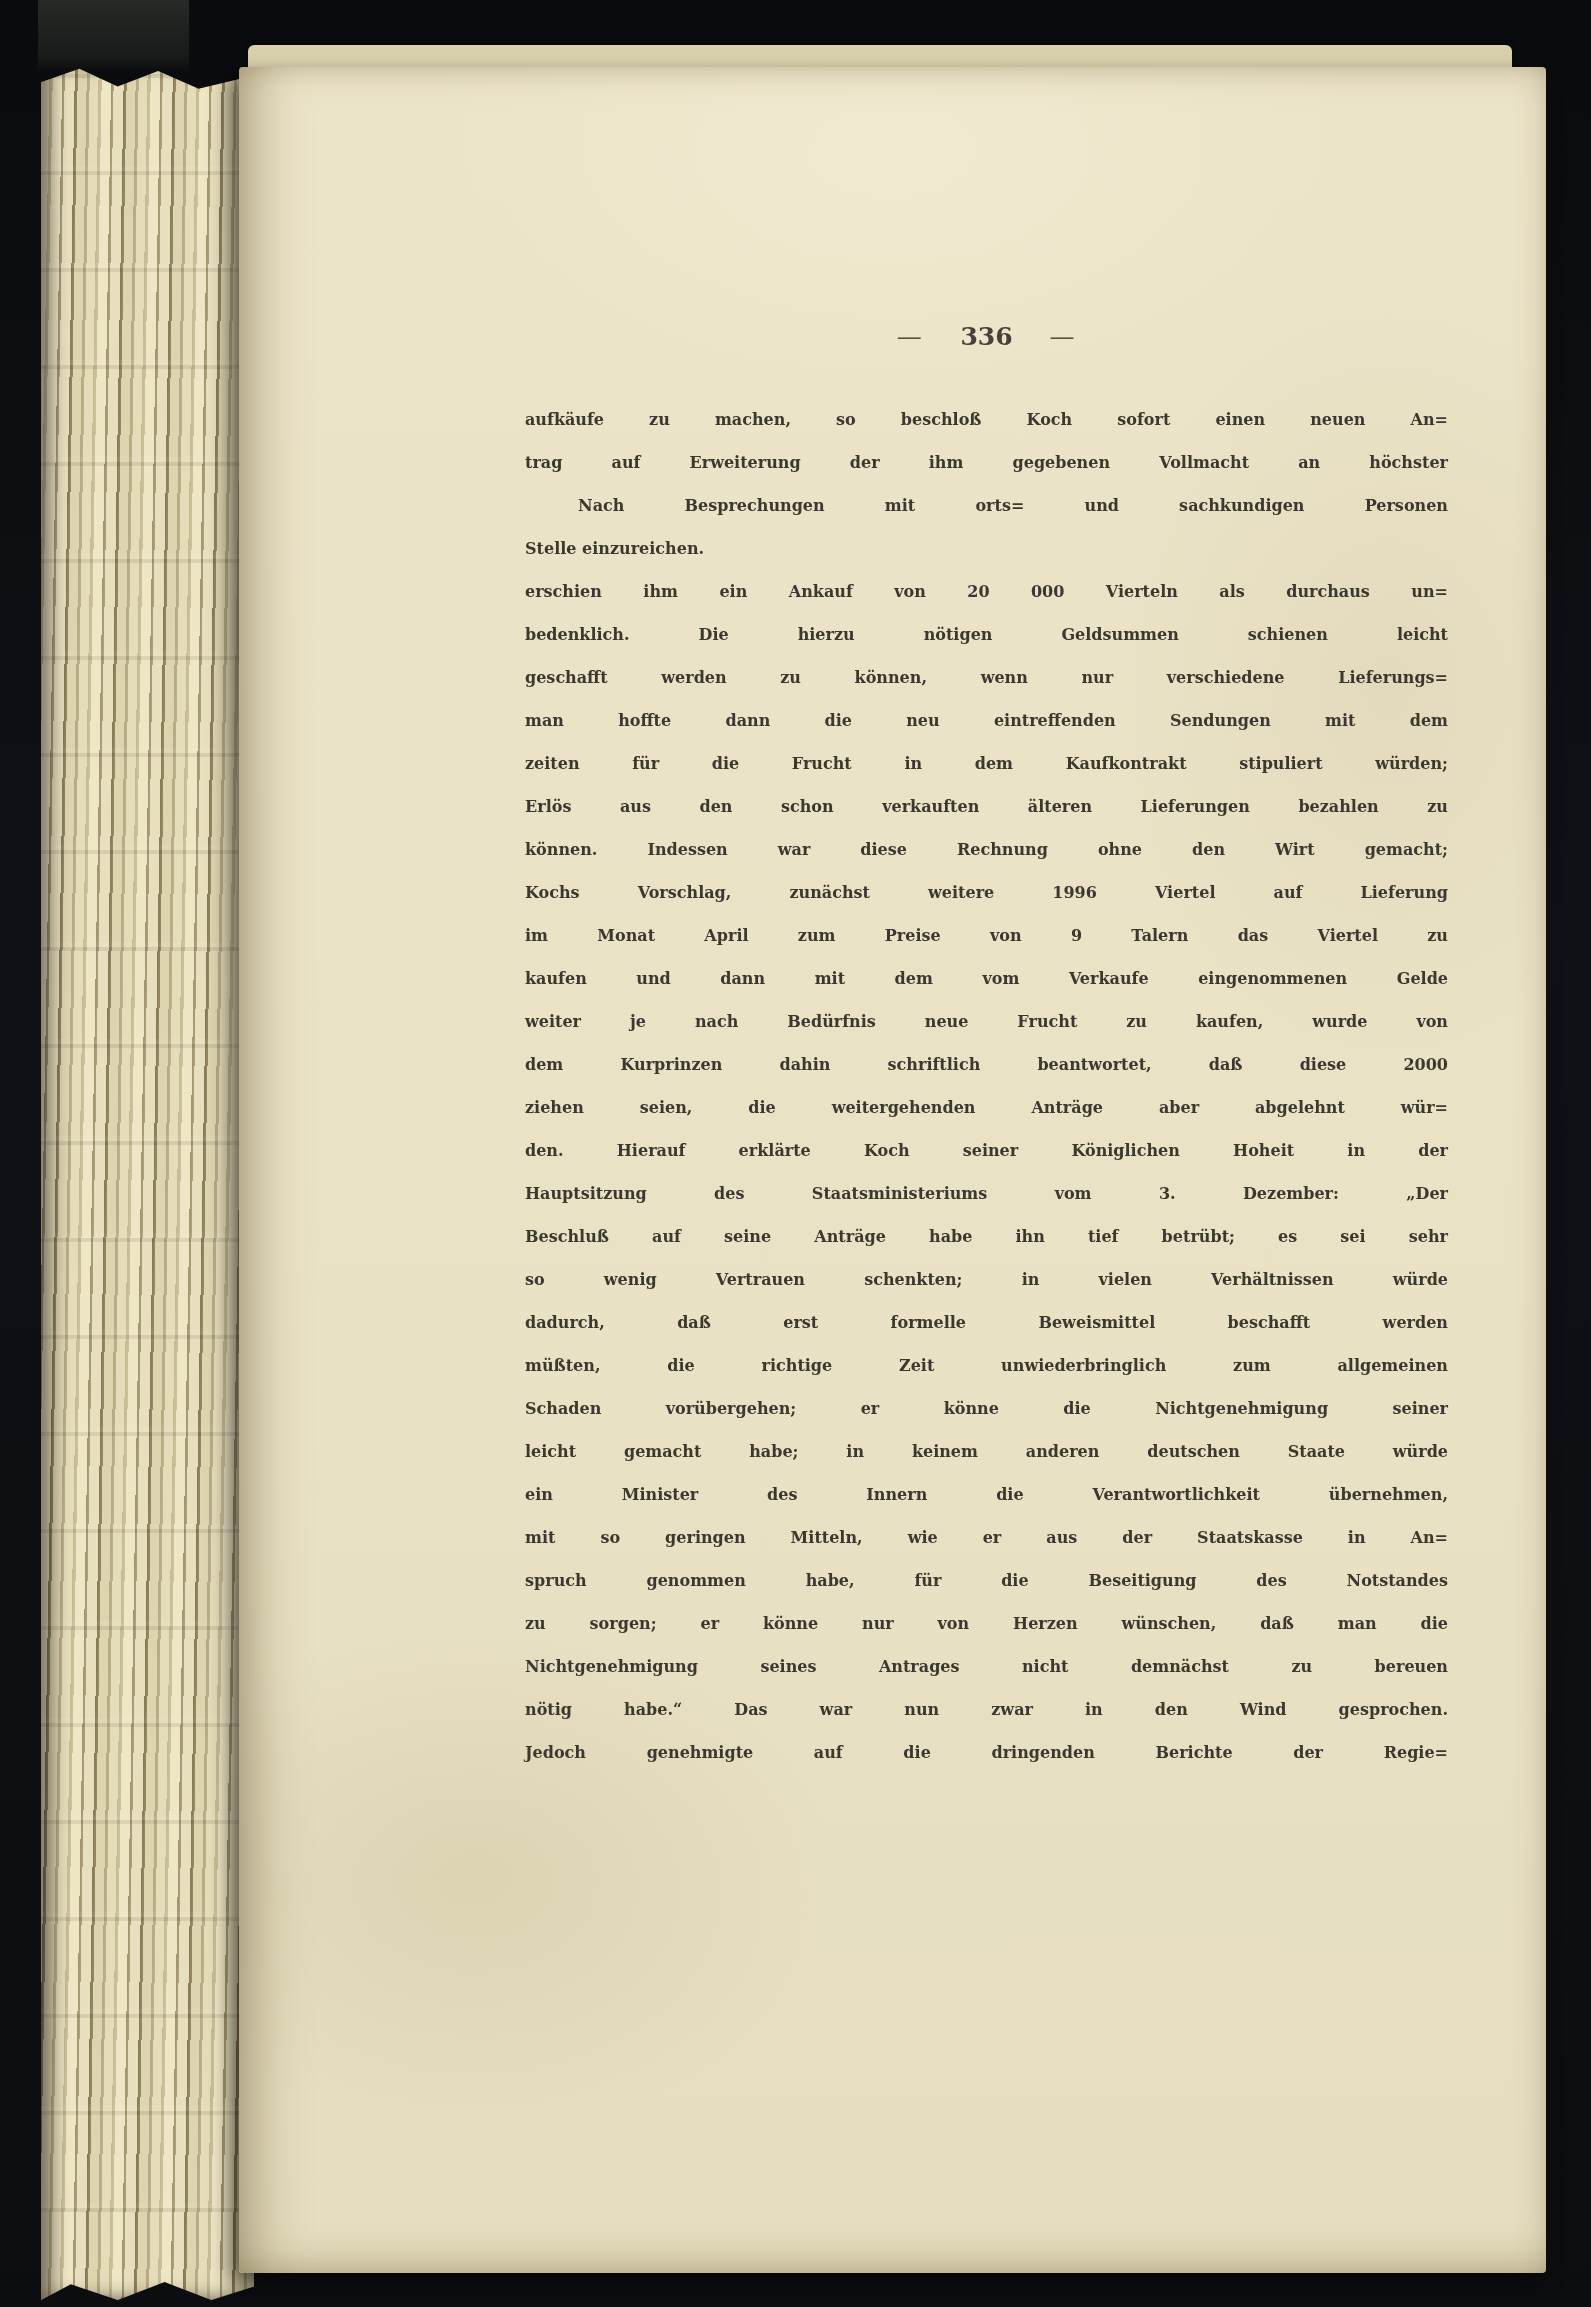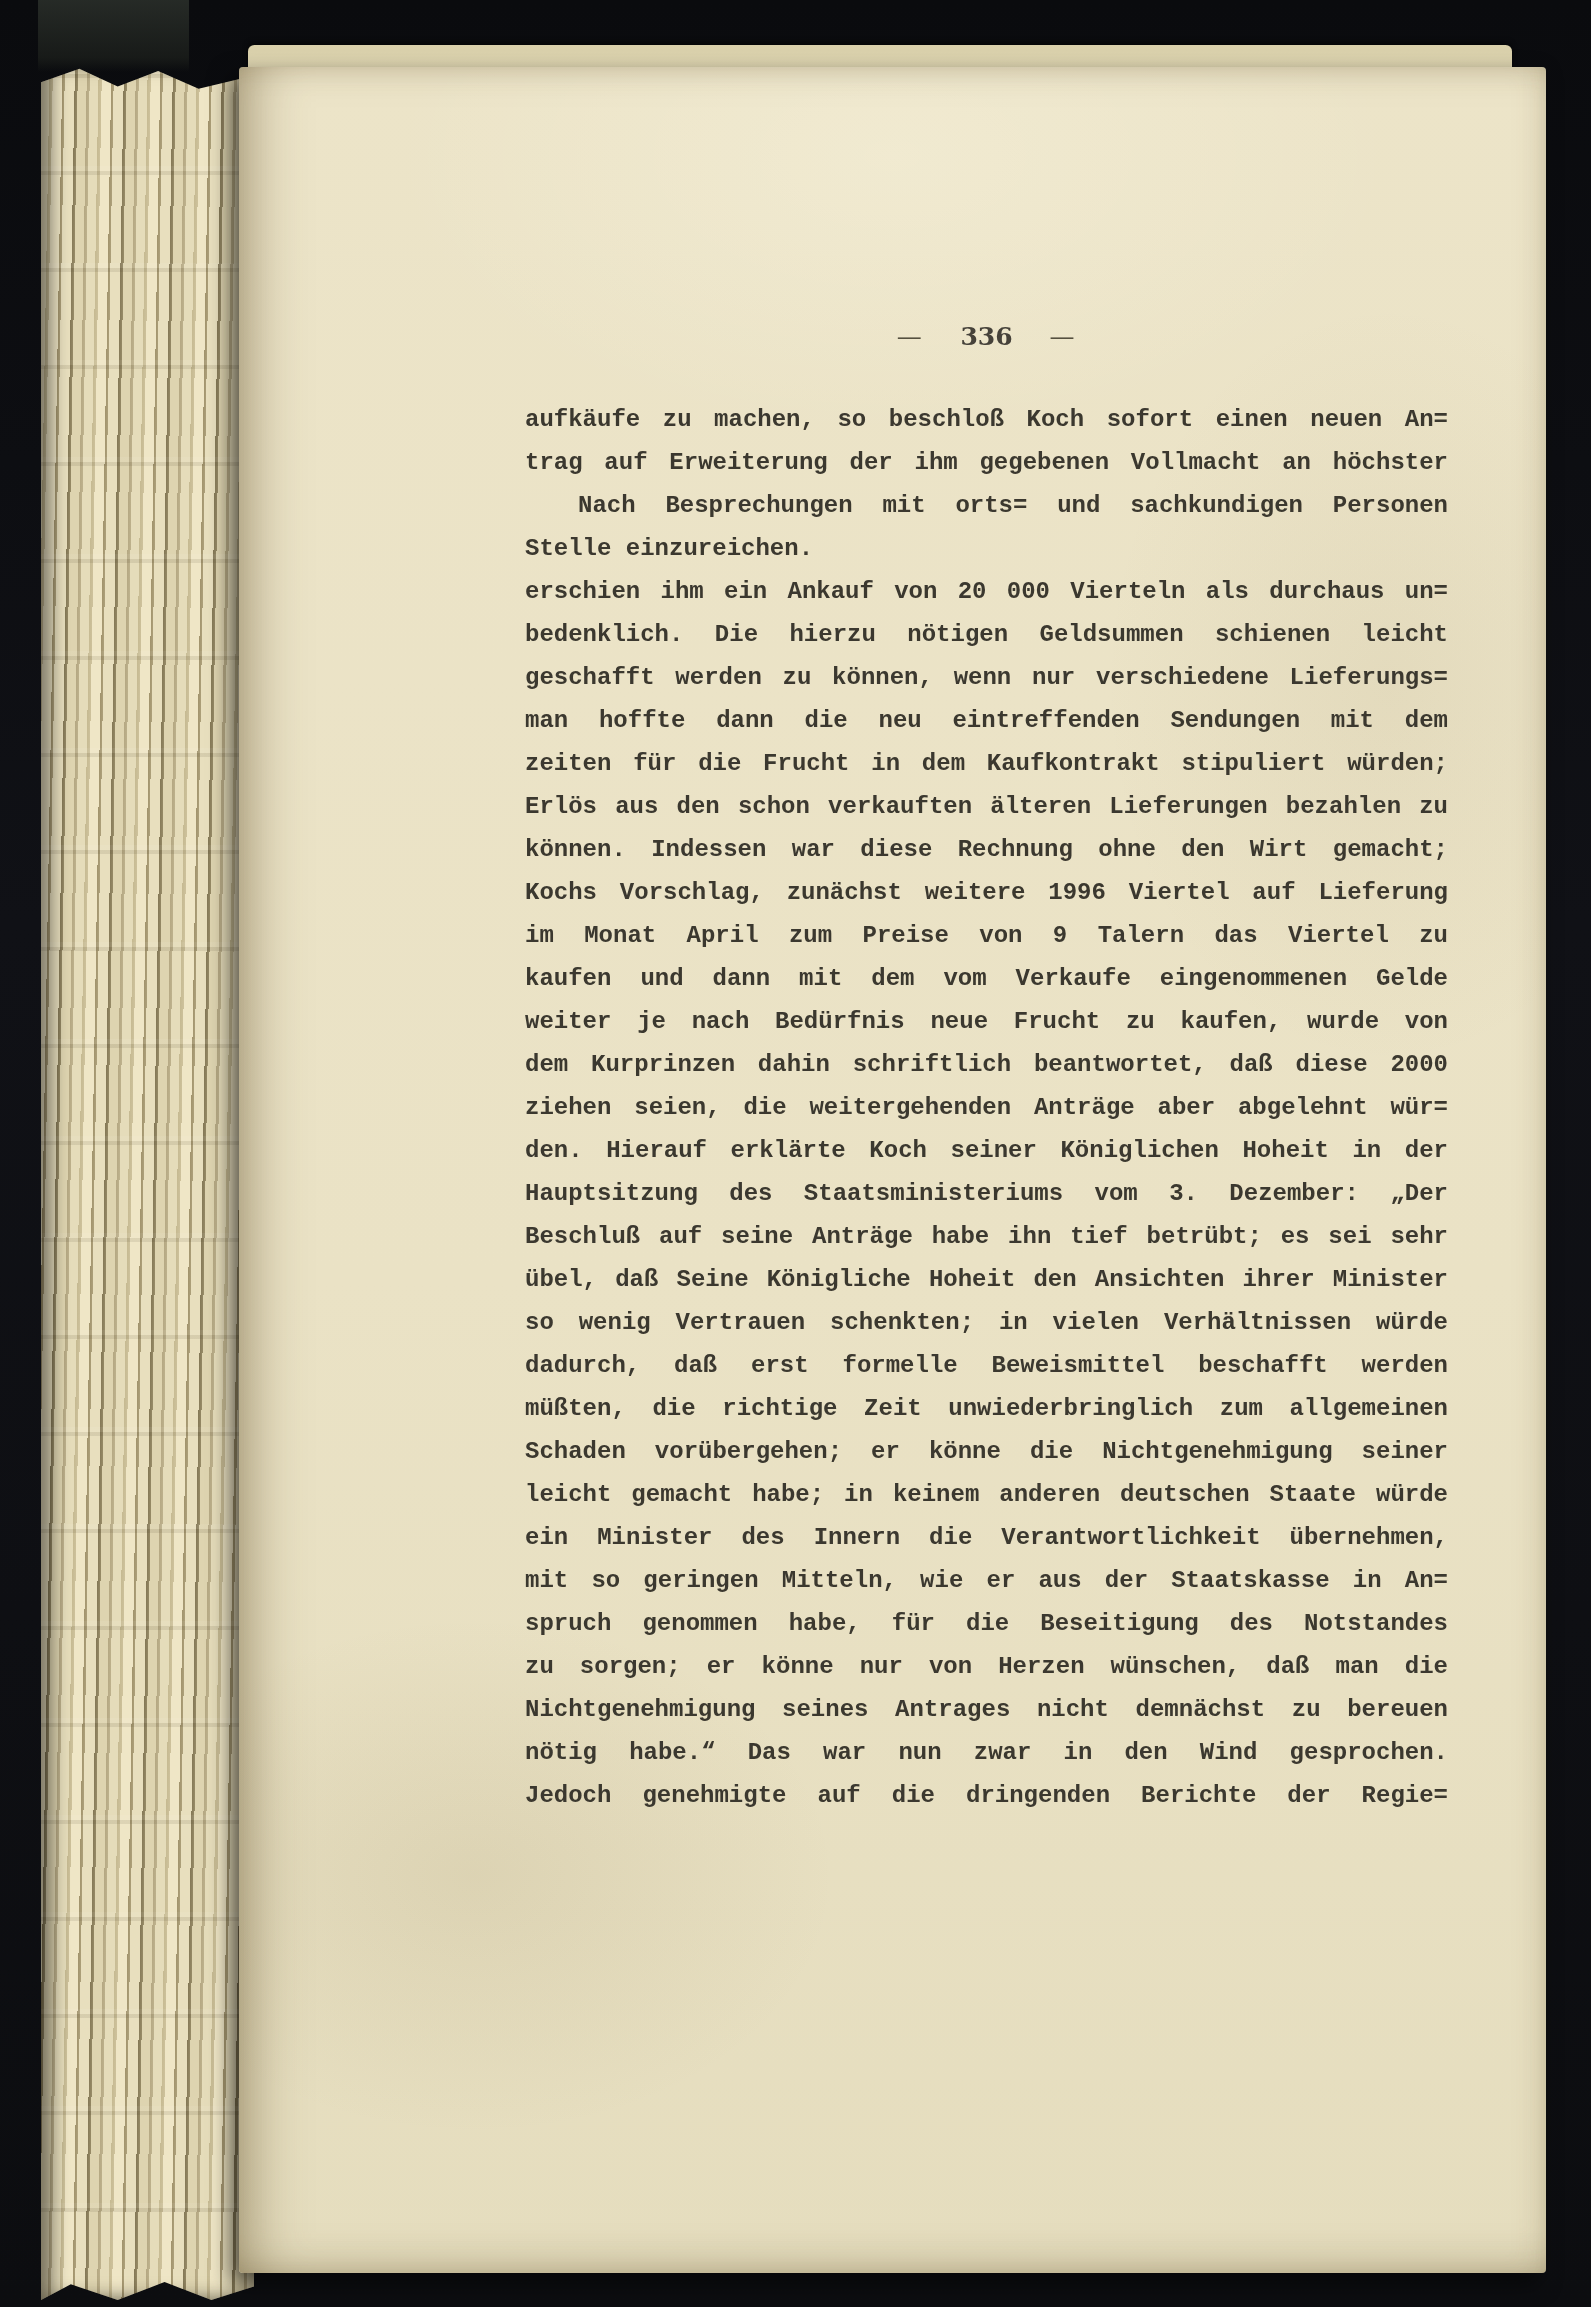--- a/index.html
+++ b/index.html
@@ -91,25 +91,24 @@
     font-size: 25px;
     font-weight: bold;
   }
   .page-number-row .dash {
     font-weight: normal;
     color: #55503f;
     letter-spacing: 1.6px;
   }
   .body-text {
     color: #3b382f;
-    font-size: 24px;
+    font-size: 16px;
     font-weight: bold;
     line-height: 43px;
     text-rendering: optimizeLegibility;
-    font-family: Liberation Mono, monospace;
   }
   .line {
     height: 43px;
     text-align: justify;
     text-align-last: justify;
     overflow: visible;
   }
   .line.end   { text-align-last: left; }
   .line.indent{ text-indent: 53px; }
 </style>
@@ -147,21 +146,20 @@
           <div class="line">können.  Indessen war diese Rechnung ohne den Wirt gemacht;</div>
           <div class="line">Kochs Vorschlag, zunächst weitere 1996 Viertel auf Lieferung</div>
           <div class="line">im Monat April zum Preise von 9 Talern das Viertel zu</div>
           <div class="line">kaufen und dann mit dem vom Verkaufe eingenommenen Gelde</div>
           <div class="line">weiter je nach Bedürfnis neue Frucht zu kaufen, wurde von</div>
           <div class="line">dem Kurprinzen dahin schriftlich beantwortet, daß diese 2000</div>
           <div class="line">ziehen seien, die weitergehenden Anträge aber abgelehnt wür=</div>
           <div class="line">den.  Hierauf erklärte Koch seiner Königlichen Hoheit in der</div>
           <div class="line">Hauptsitzung des Staatsministeriums vom 3. Dezember: „Der</div>
           <div class="line">Beschluß auf seine Anträge habe ihn tief betrübt; es sei sehr</div>
-          <div class="line">übel, daß Seine Königliche Hoheit den Ansichten ihrer Minister</div>
           <div class="line">so wenig Vertrauen schenkten; in vielen Verhältnissen würde</div>
           <div class="line">dadurch, daß erst formelle Beweismittel beschafft werden</div>
           <div class="line">müßten, die richtige Zeit unwiederbringlich zum allgemeinen</div>
           <div class="line">Schaden vorübergehen; er könne die Nichtgenehmigung seiner</div>
           <div class="line">leicht gemacht habe; in keinem anderen deutschen Staate würde</div>
           <div class="line">ein Minister des Innern die Verantwortlichkeit übernehmen,</div>
           <div class="line">mit so geringen Mitteln, wie er aus der Staatskasse in An=</div>
           <div class="line">spruch genommen habe, für die Beseitigung des Notstandes</div>
           <div class="line">zu sorgen; er könne nur von Herzen wünschen, daß man die</div>
           <div class="line">Nichtgenehmigung seines Antrages nicht demnächst zu bereuen</div>

